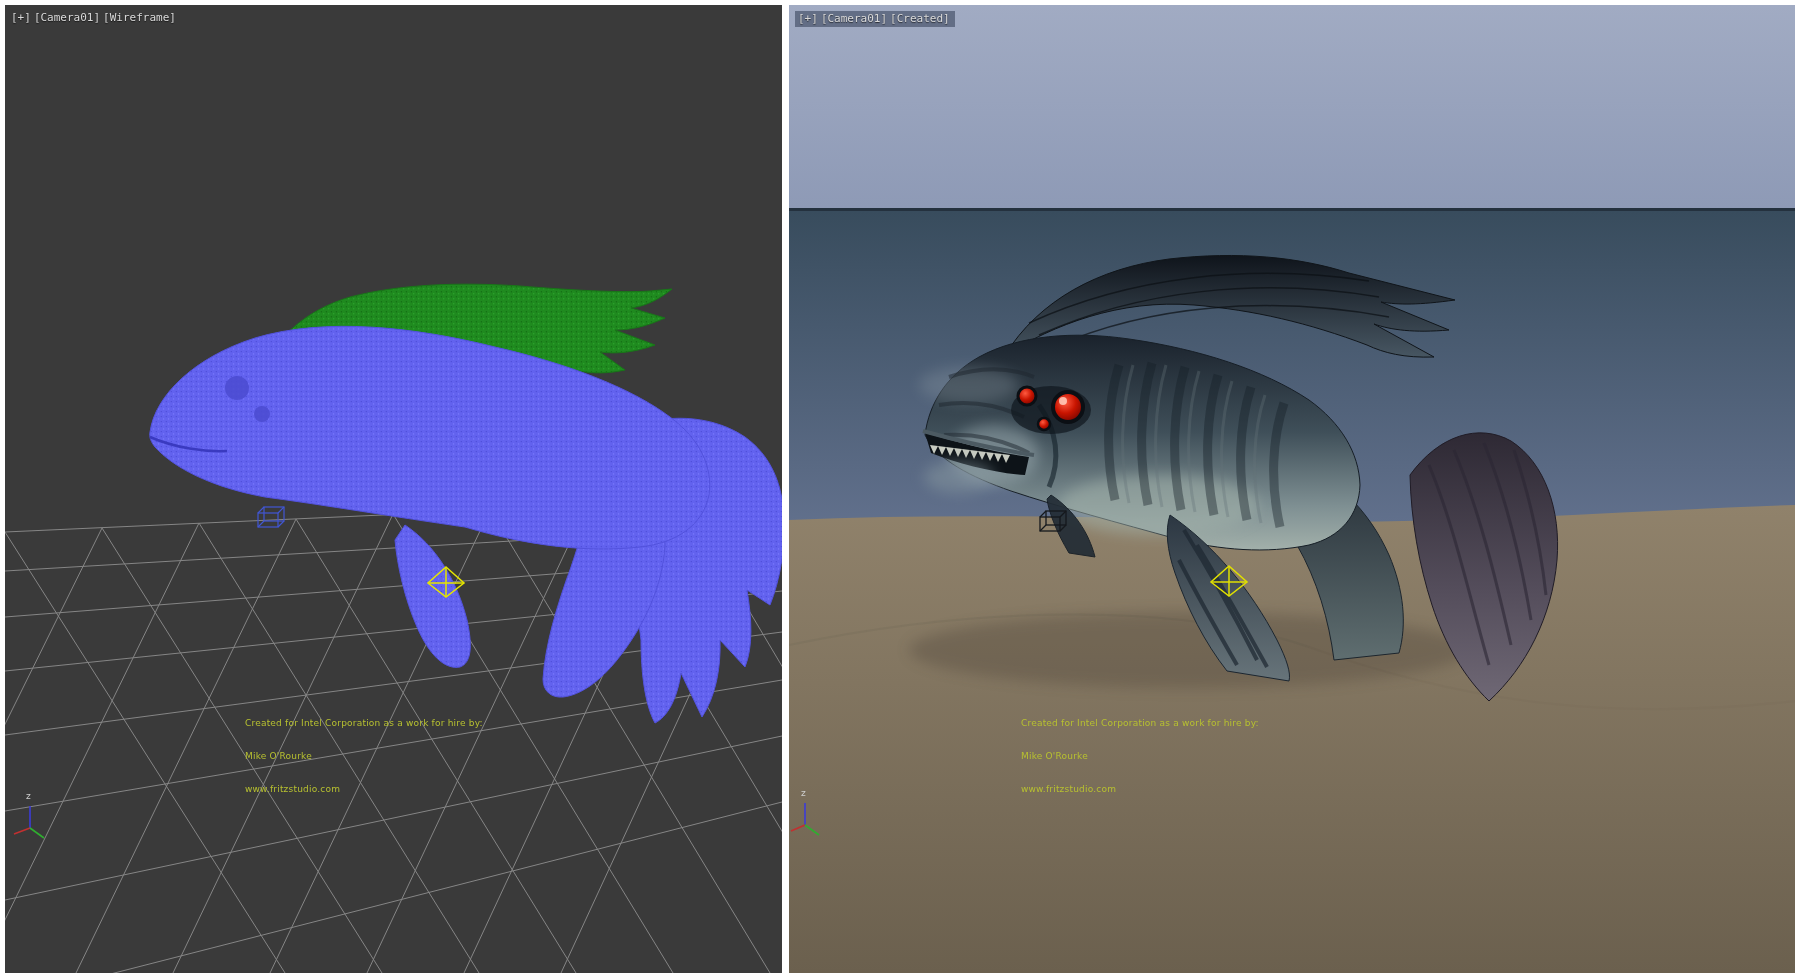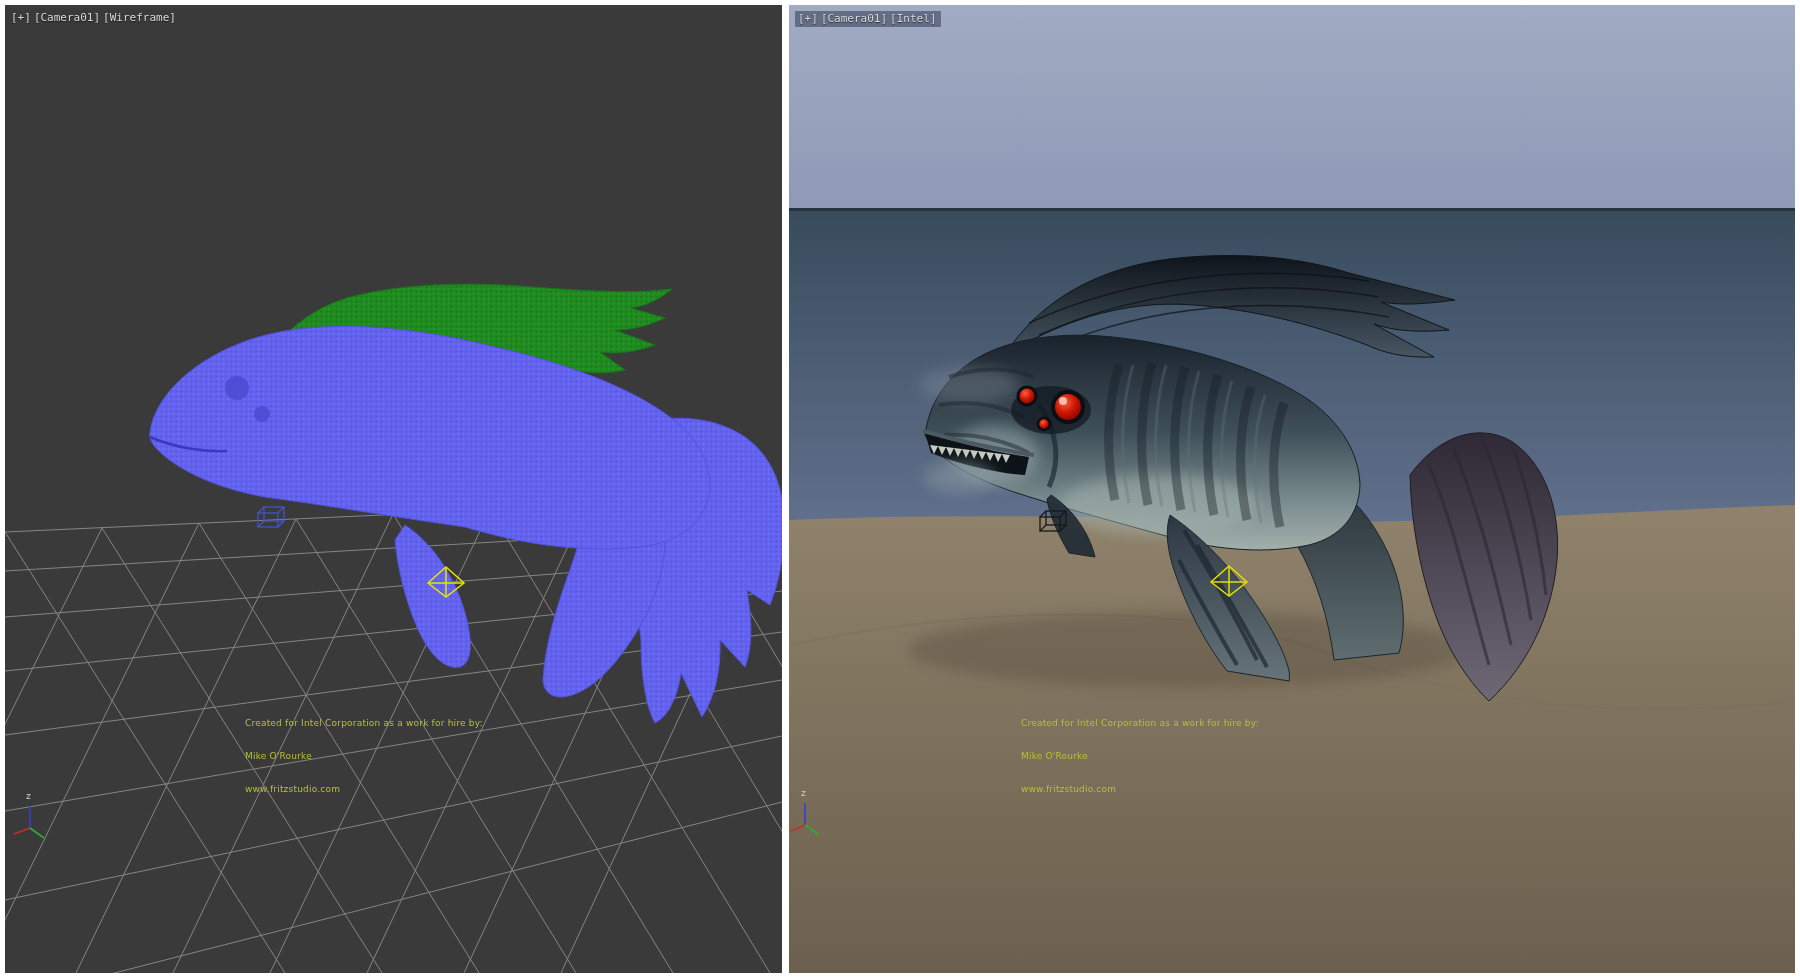--- a/index.html
+++ b/index.html
@@ -112,21 +112,21 @@
     <div>www.fritzstudio.com</div>
   </div>
   <span class="z-label">z</span>
 </div>
 
 <div class="viewport vp-right">
 
   <div class="vp-label">
     <span>[+]</span>
     <span>[Camera01]</span>
-    <span>[Intel]</span>
+    <span>[Created]</span>
   </div>
 
   <svg class="scene" viewBox="0 0 1006 968">
     <defs>
       <linearGradient id="skyGrad" x1="0" y1="0" x2="0" y2="1">
         <stop offset="0" stop-color="#a1abc3"></stop>
           <stop offset="1" stop-color="#8e9ab6"></stop>
       </linearGradient>
       <linearGradient id="seaGrad" x1="0" y1="0" x2="0" y2="1">
         <stop offset="0" stop-color="#384c5d"></stop>

